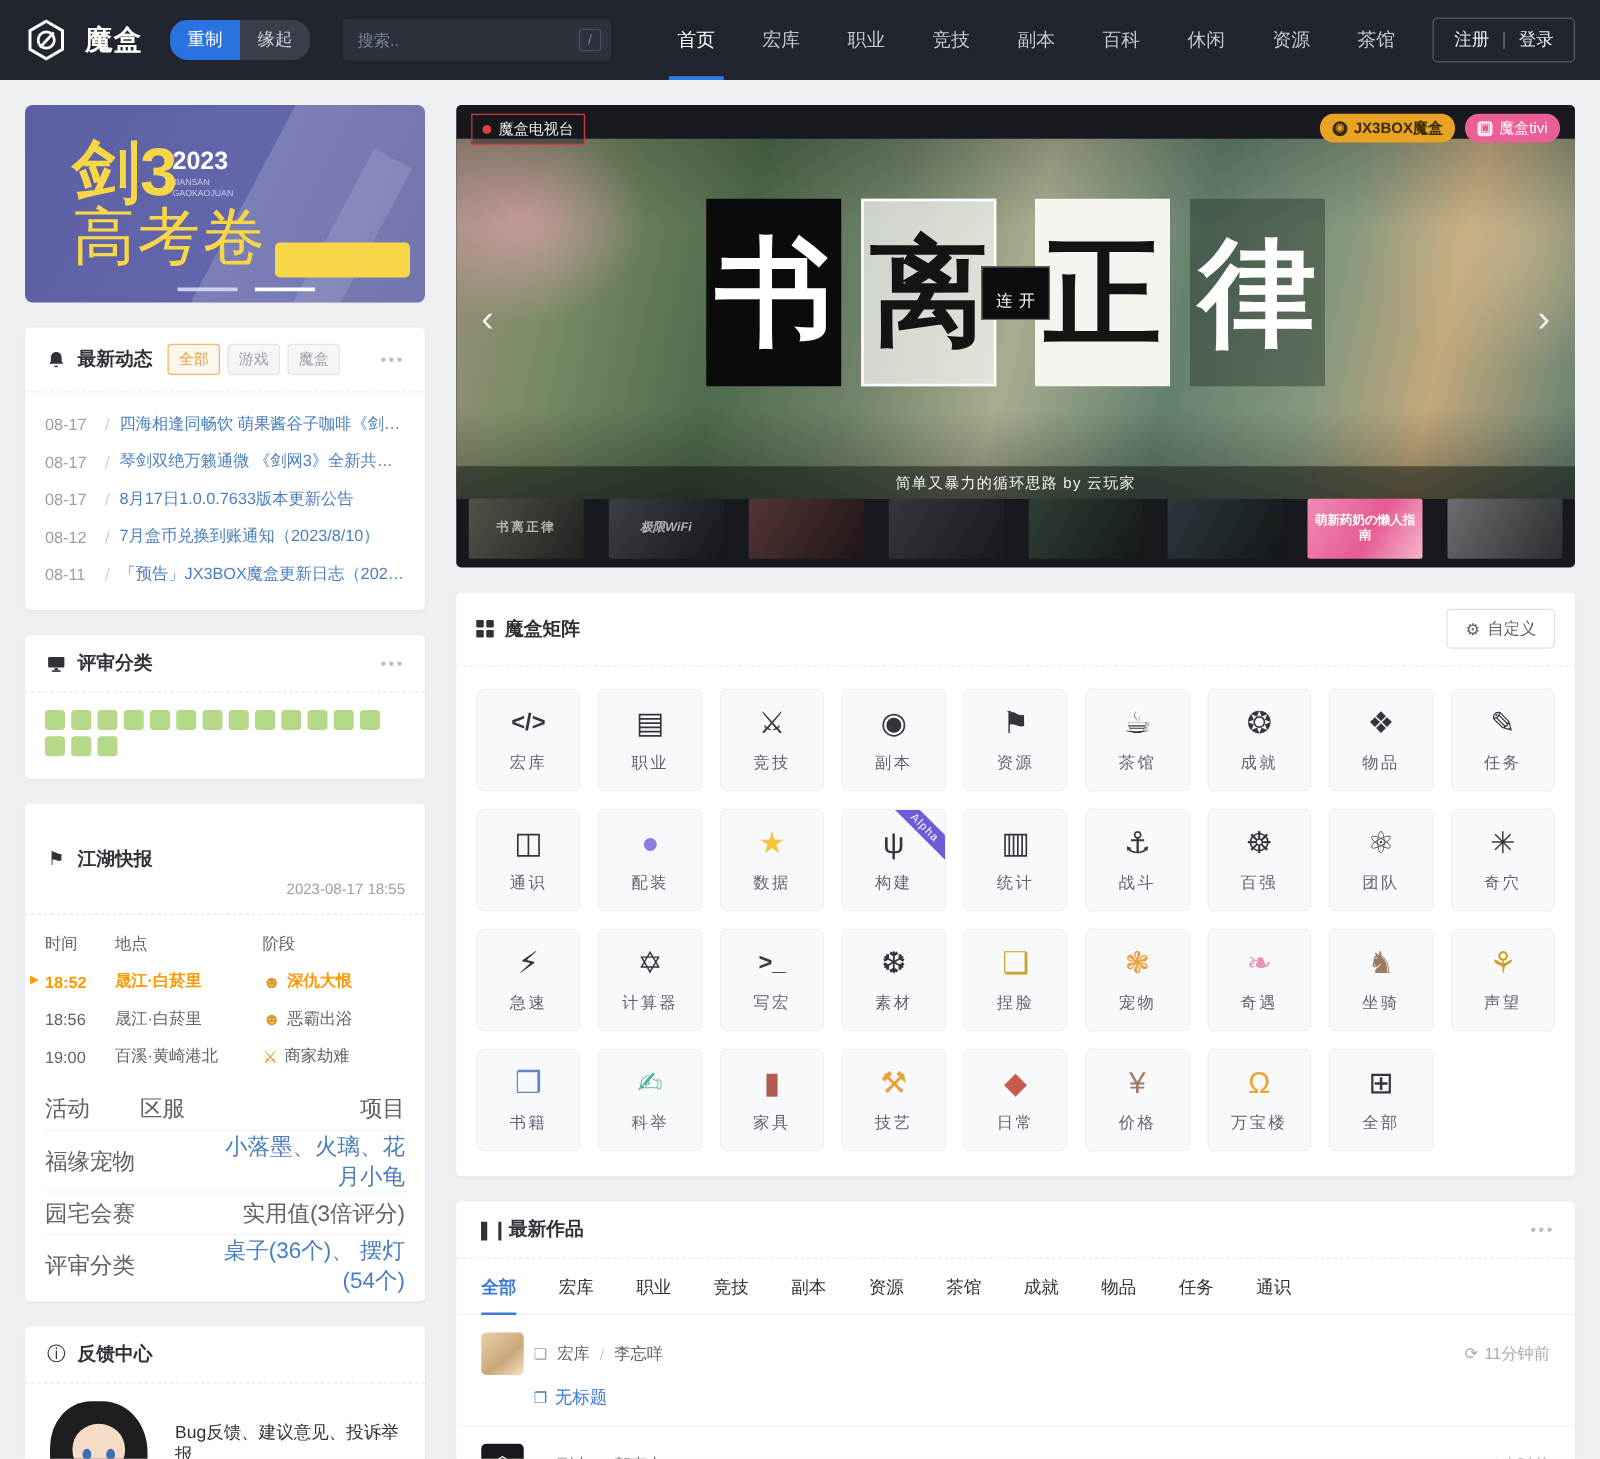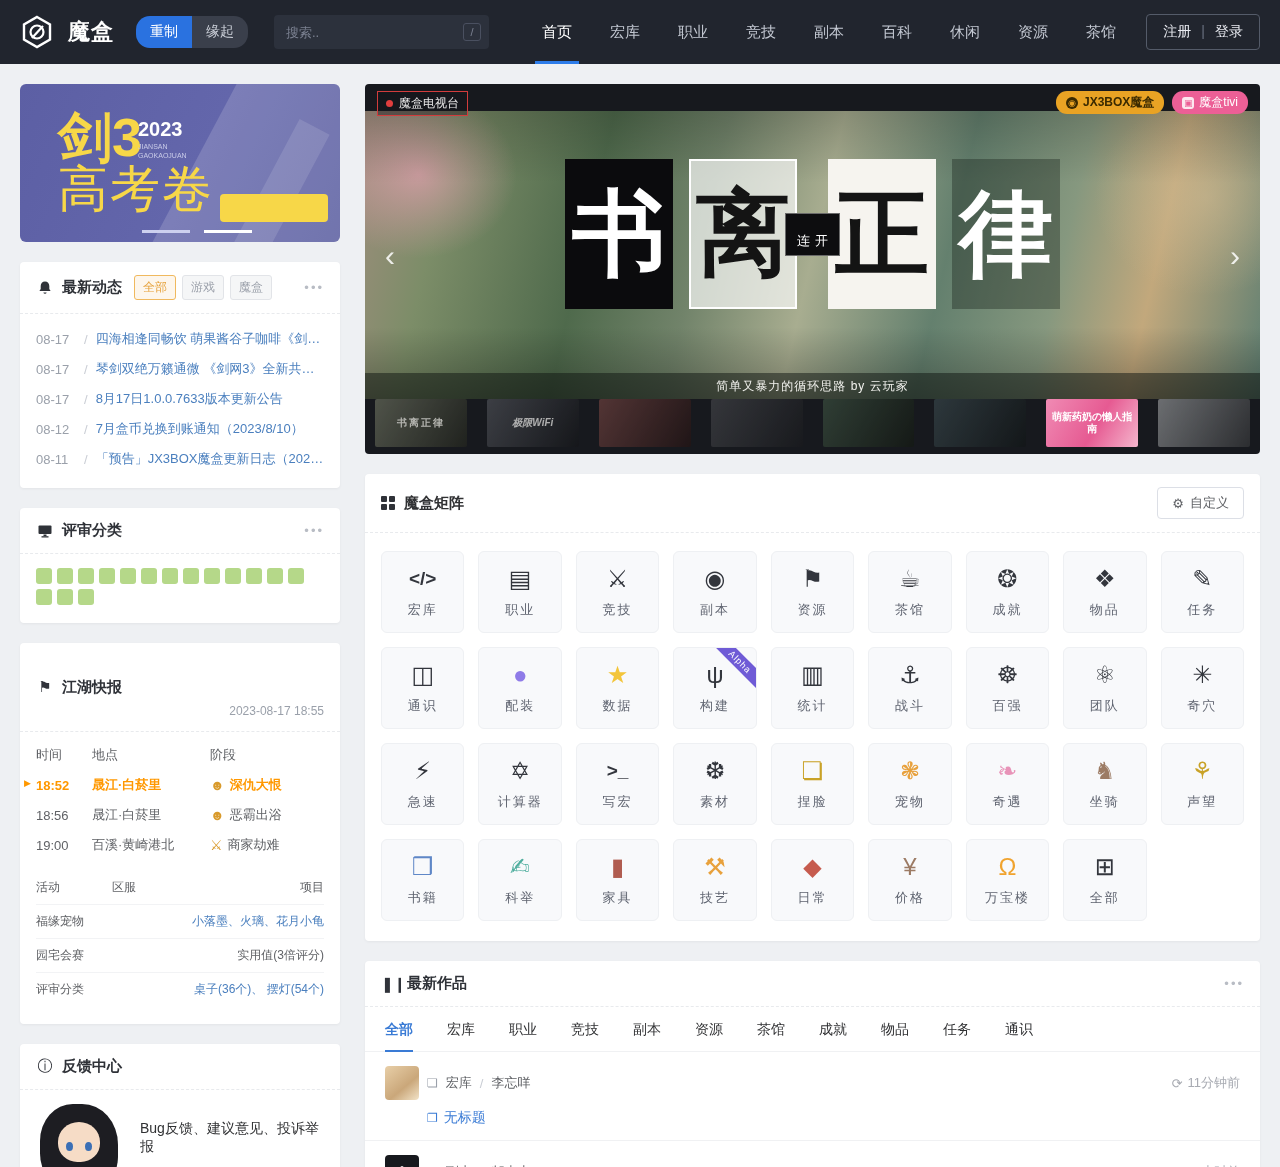--- a/index.html
+++ b/index.html
@@ -71,21 +71,21 @@
 
   
   .bl-time { margin-left:auto; color:#9aa0aa; font-size:12px;margin-top:48px; }
   .bl-table { padding:8px 16px 4px; font-size:13px; }
   .bl-grid { display:grid; grid-template-columns:56px 118px 1fr; align-items:center; min-height:30px; color:#606266; }
   .bl-grid.hdr { color:#606266; font-weight:400; }
   .bl-grid .c3 { display:flex; align-items:center; gap:5px; }
   .stage-ic { color:#d99a2b; font-size:14px; }
   .row-active { color:#ff9800; font-weight:700; position:relative; }
   .row-active .marker { position:absolute; left:-12px; color:#ff9800; font-size:9px; }
-  .bl-table2 { padding:6px 16px 18px; font-size:12px; }
+  .bl-table2 { padding:6px 16px 5px; font-size:18px; }
   .bl2-row { display:grid; grid-template-columns:76px 60px 1fr; min-height:34px; align-items:center;
     border-top:1px solid #f2f3f5; color:#606266; }
   .bl2-row:first-child { border-top:none; }
   .bl2-row .v { text-align:right; }
   .blue { color:#4a7fbe; cursor:pointer; }
 
   
   .fb-body { padding:14px 16px 18px; display:flex; align-items:center; gap:16px; }
   .fb-avatar { width:88px; height:96px; position:relative; flex:0 0 88px; }
   .fb-hair { position:absolute; inset:0 6px 8px 4px; background:#1d1d22; border-radius:42% 46% 40% 44%; }

